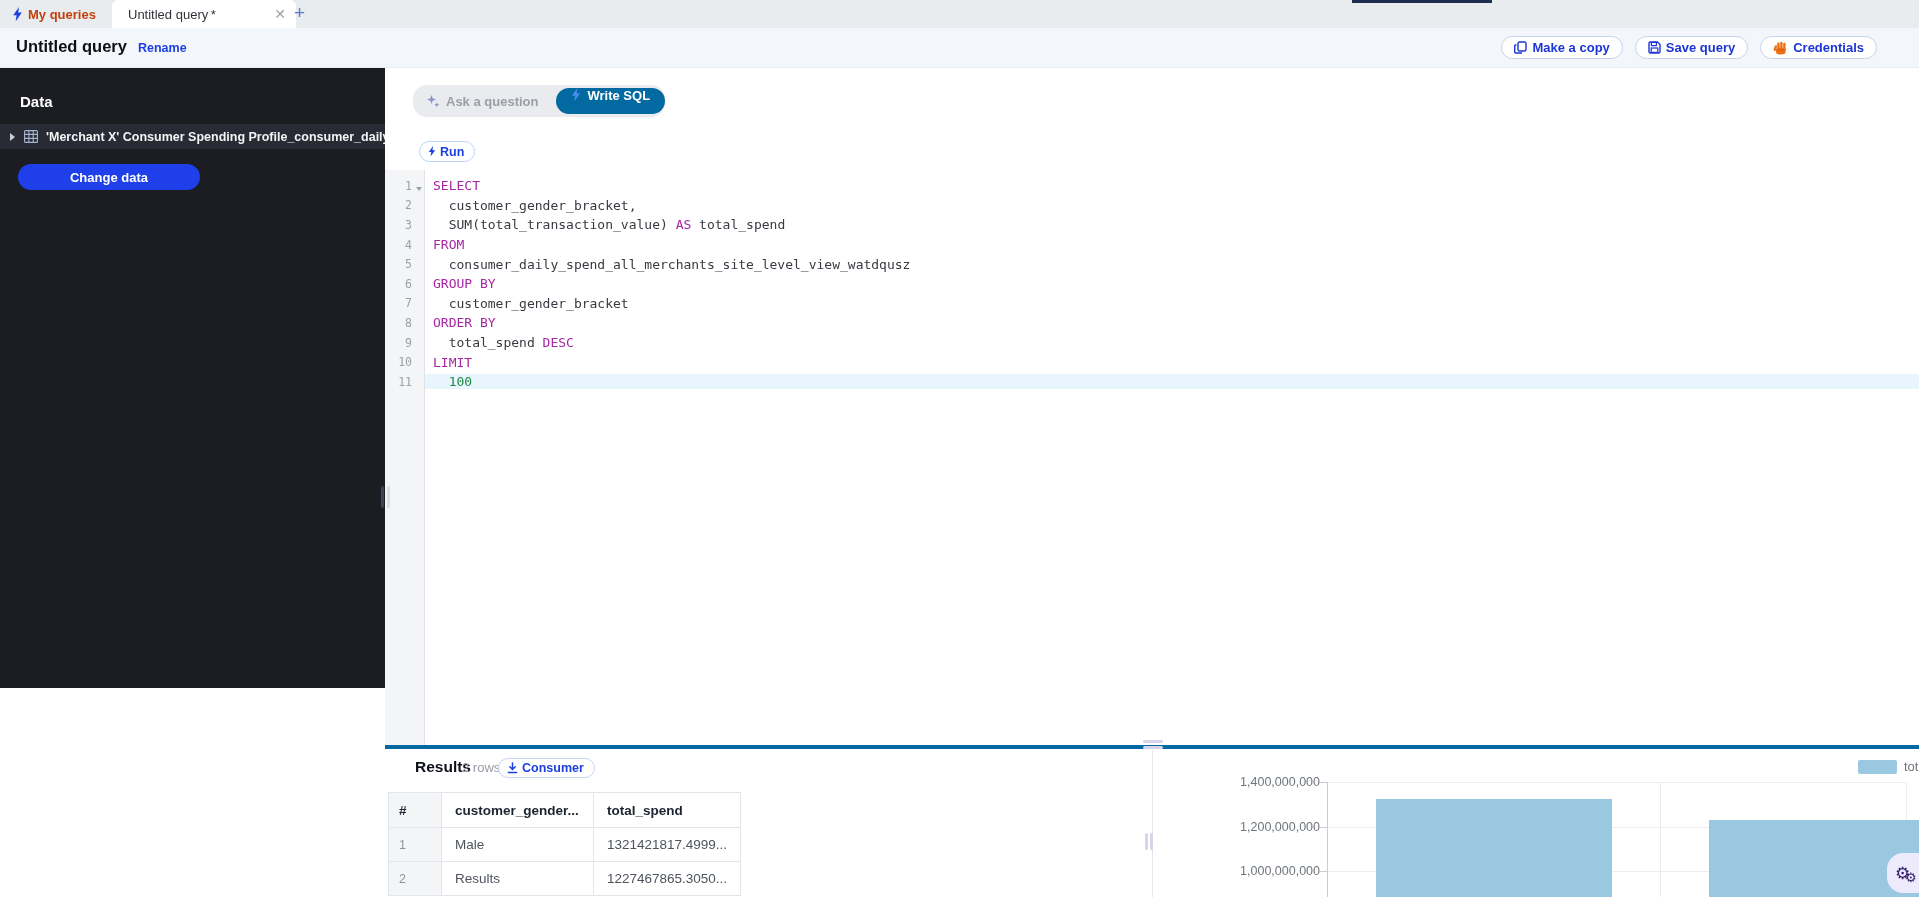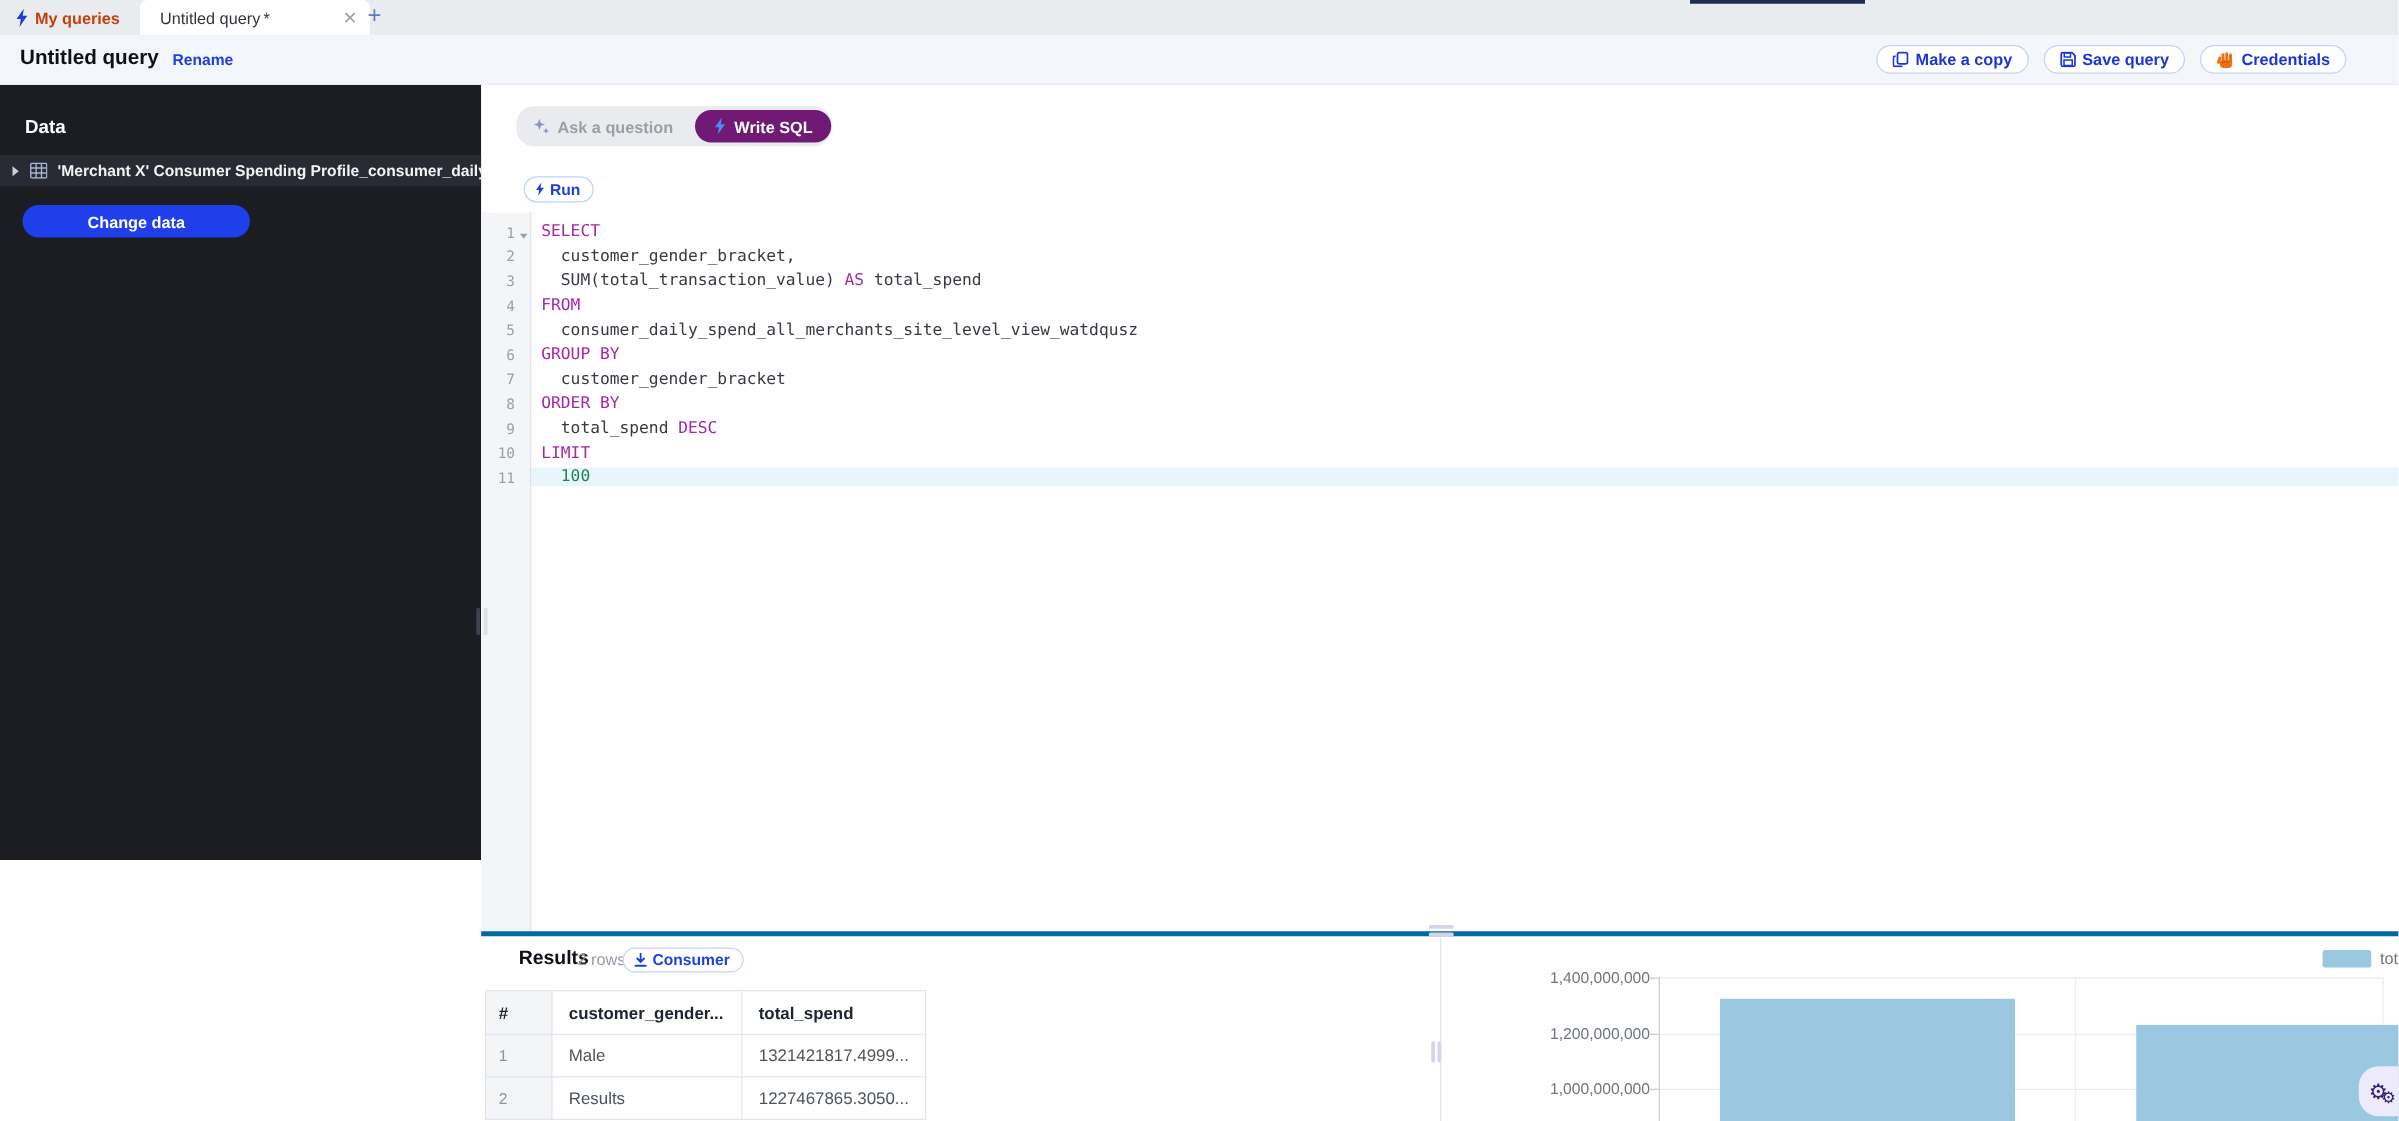--- a/index.html
+++ b/index.html
@@ -39,21 +39,21 @@
   .change-data { position:absolute; left:18px; top:96px; width:182px; height:26px; background:#1e3fe9;
                  border:none; border-radius:14px; color:#fff; font-weight:bold; font-size:13px;
                  font-family:"Liberation Sans",sans-serif; cursor:pointer; }
 
   
   .editor { position:absolute; left:385px; top:68px; width:1534px; height:677px; background:#fff; }
   .mode-toggle { position:absolute; left:28px; top:17px; height:32px; background:#e9ebee;
                  border-radius:14px; display:flex; align-items:center; }
   .mode-ask { display:flex; align-items:center; gap:6px; padding:0 18px 0 13px; color:#999fa6;
               font-size:13px; font-weight:bold; cursor:pointer; }
-  .mode-sql { display:flex; align-items:center; gap:6px; height:26px; padding:0 15px; background:#701a75;
+  .mode-sql { display:flex; gap:6px; height:26px; padding:0 15px; background:#0369a1;
               border-radius:14px; color:#fff; font-size:13px; font-weight:bold; cursor:pointer; }
   .run-btn { position:absolute; left:34px; top:73px; height:21px; border:1px solid #bcd4f6; background:#fff;
              border-radius:11px; display:inline-flex; align-items:center; gap:4px; padding:0 10px 0 8px;
              color:#1d3fe0; font-weight:bold; font-size:12.5px; font-family:"Liberation Sans",sans-serif; cursor:pointer; }
   .gutter-strip { position:absolute; left:0; top:102px; width:40px; height:575px; background:#f4f5f7;
                   border-right:1px solid #dfe2e7; }
   .code-area { position:absolute; left:0; top:108px; width:1534px; cursor:text; }
   .code-row { display:flex; height:19.6px; align-items:center; }
   .code-gutter { width:40px; flex:none; text-align:right; padding-right:13px; font-family:"DejaVu Sans Mono",monospace;
                  font-size:11.5px; color:#9aa1a9; position:relative; }

